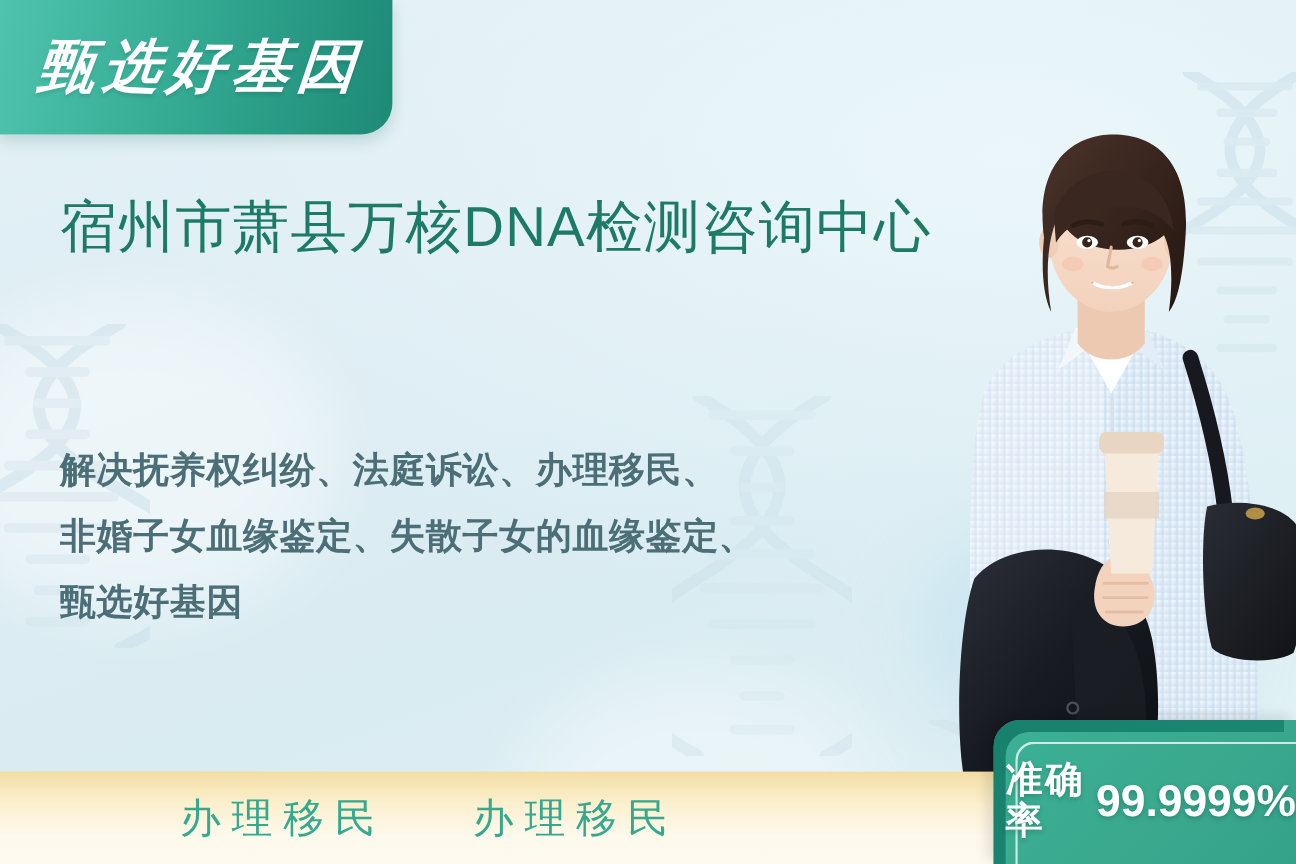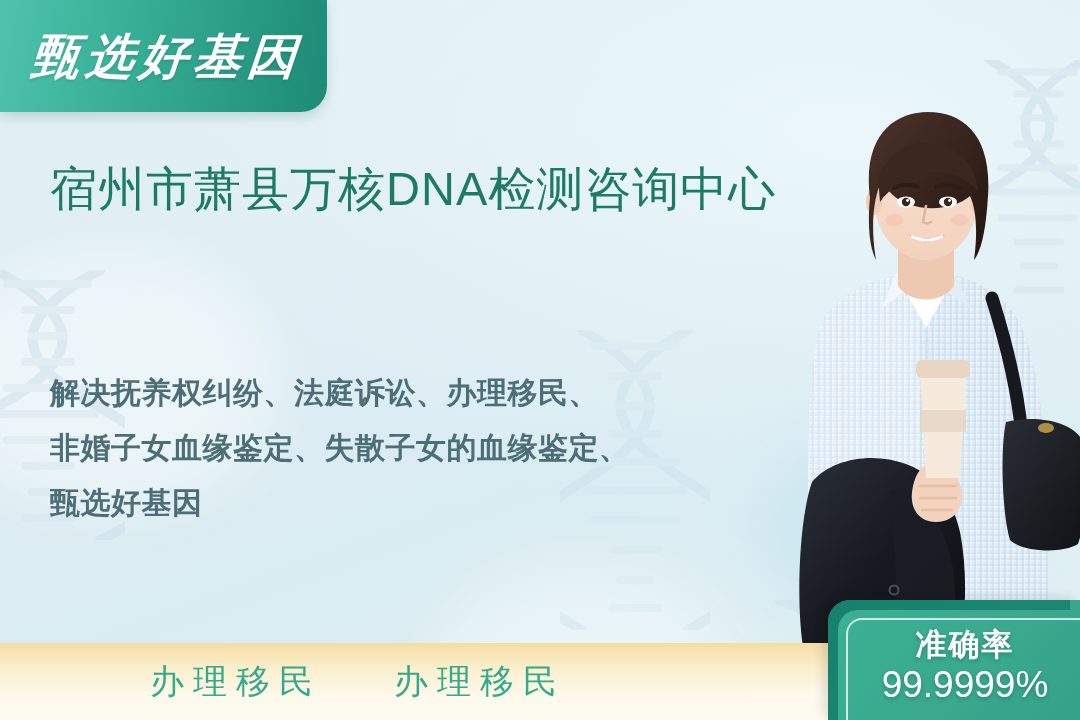--- a/index.html
+++ b/index.html
@@ -96,26 +96,26 @@
   }
   .badge-outline{
     position:absolute;left:18px;top:18px;right:0;bottom:0;
     border-top:2px solid rgba(255,255,255,.75);
     border-left:2px solid rgba(255,255,255,.75);
     border-top-left-radius:16px;
     z-index:2;
   }
   .badge-text{
     position:absolute;left:0;top:0;right:0;bottom:0;z-index:3;
-    display:flex;flex-direction:column;align-items:center;justify-content:center;
+    display:flex;flex-direction:row;align-items:center;justify-content:center;
     color:#ffffff;text-shadow:0 2px 4px rgba(0,60,50,.30);
-    padding-left:22px;padding-top:14px;box-sizing:border-box;
+    padding-left:10px;padding-top:14px;box-sizing:border-box;
   }
   .badge-label{font-size:31px;font-weight:700;letter-spacing:2px;line-height:1.1;}
-  .badge-value{font-size:37px;font-weight:400;letter-spacing:0px;line-height:1.15;margin-top:2px;}
+  .badge-value{font-size:37px;font-weight:700;letter-spacing:0px;line-height:1.15;margin-top:2px;}
 </style>
 </head>
 <body>
 
 <div class="banner">
 
   <div class="blob b1"></div>
   <div class="blob b2"></div>
   <div class="blob b3"></div>
 

